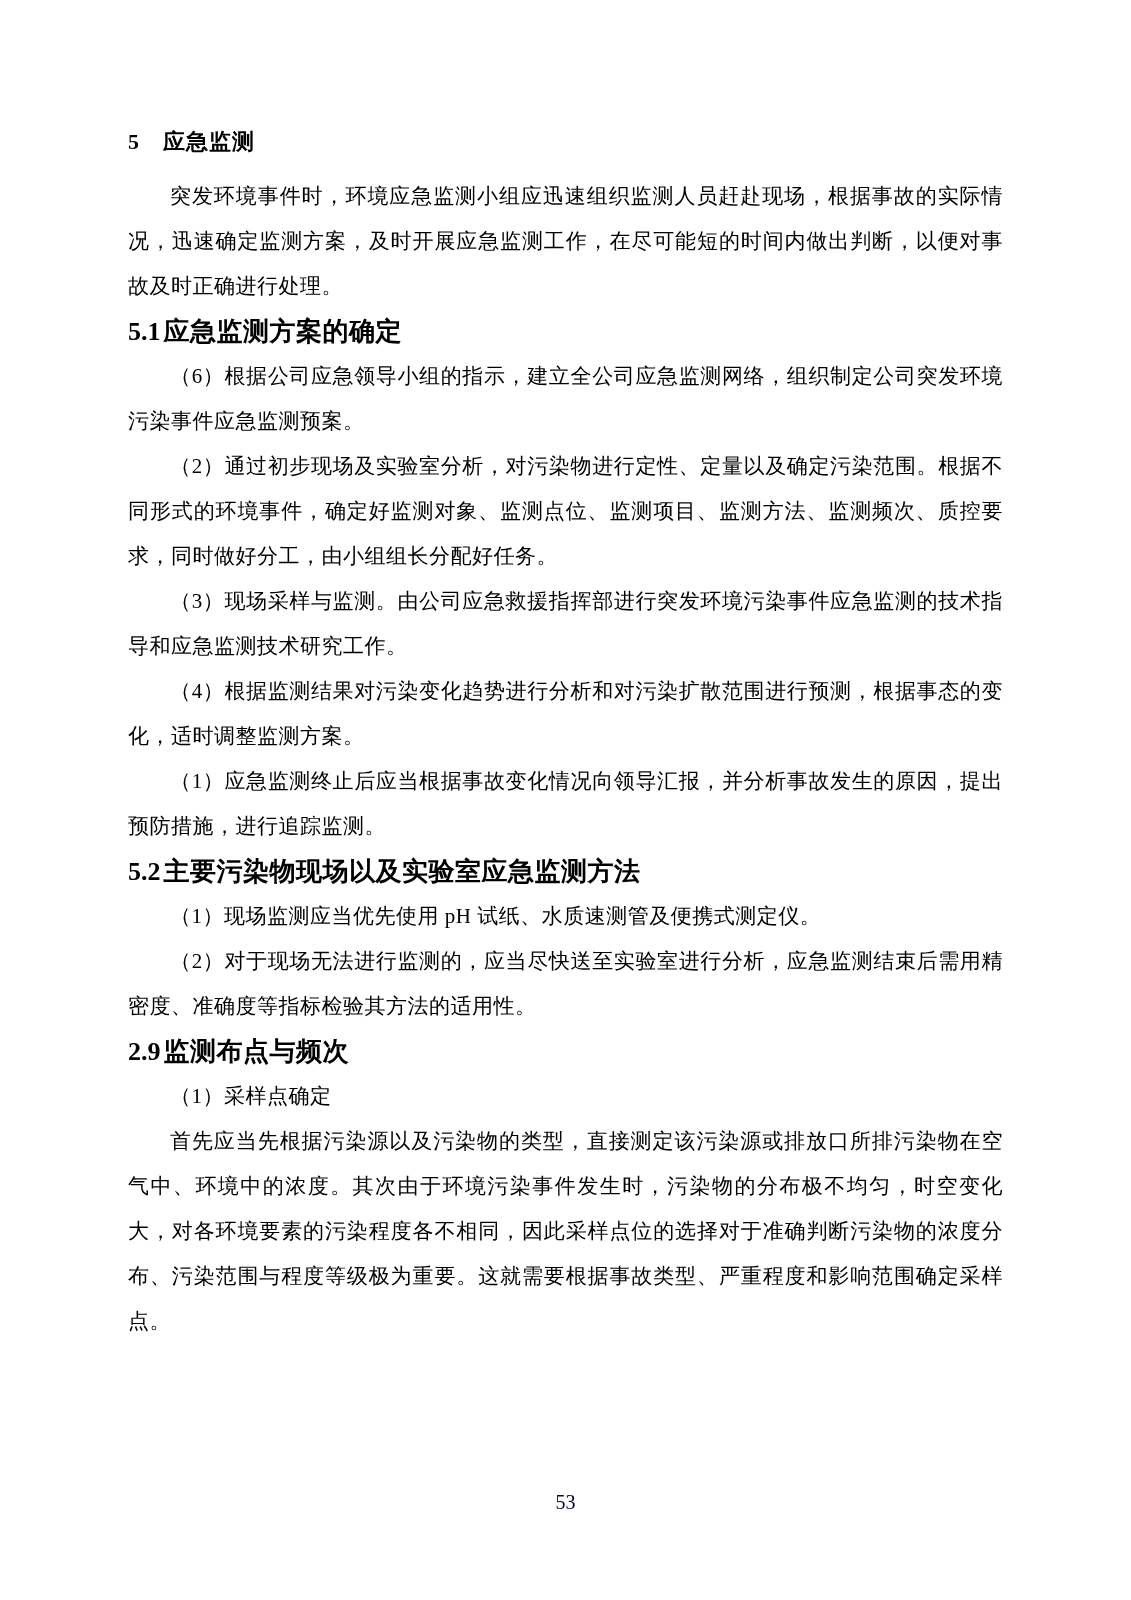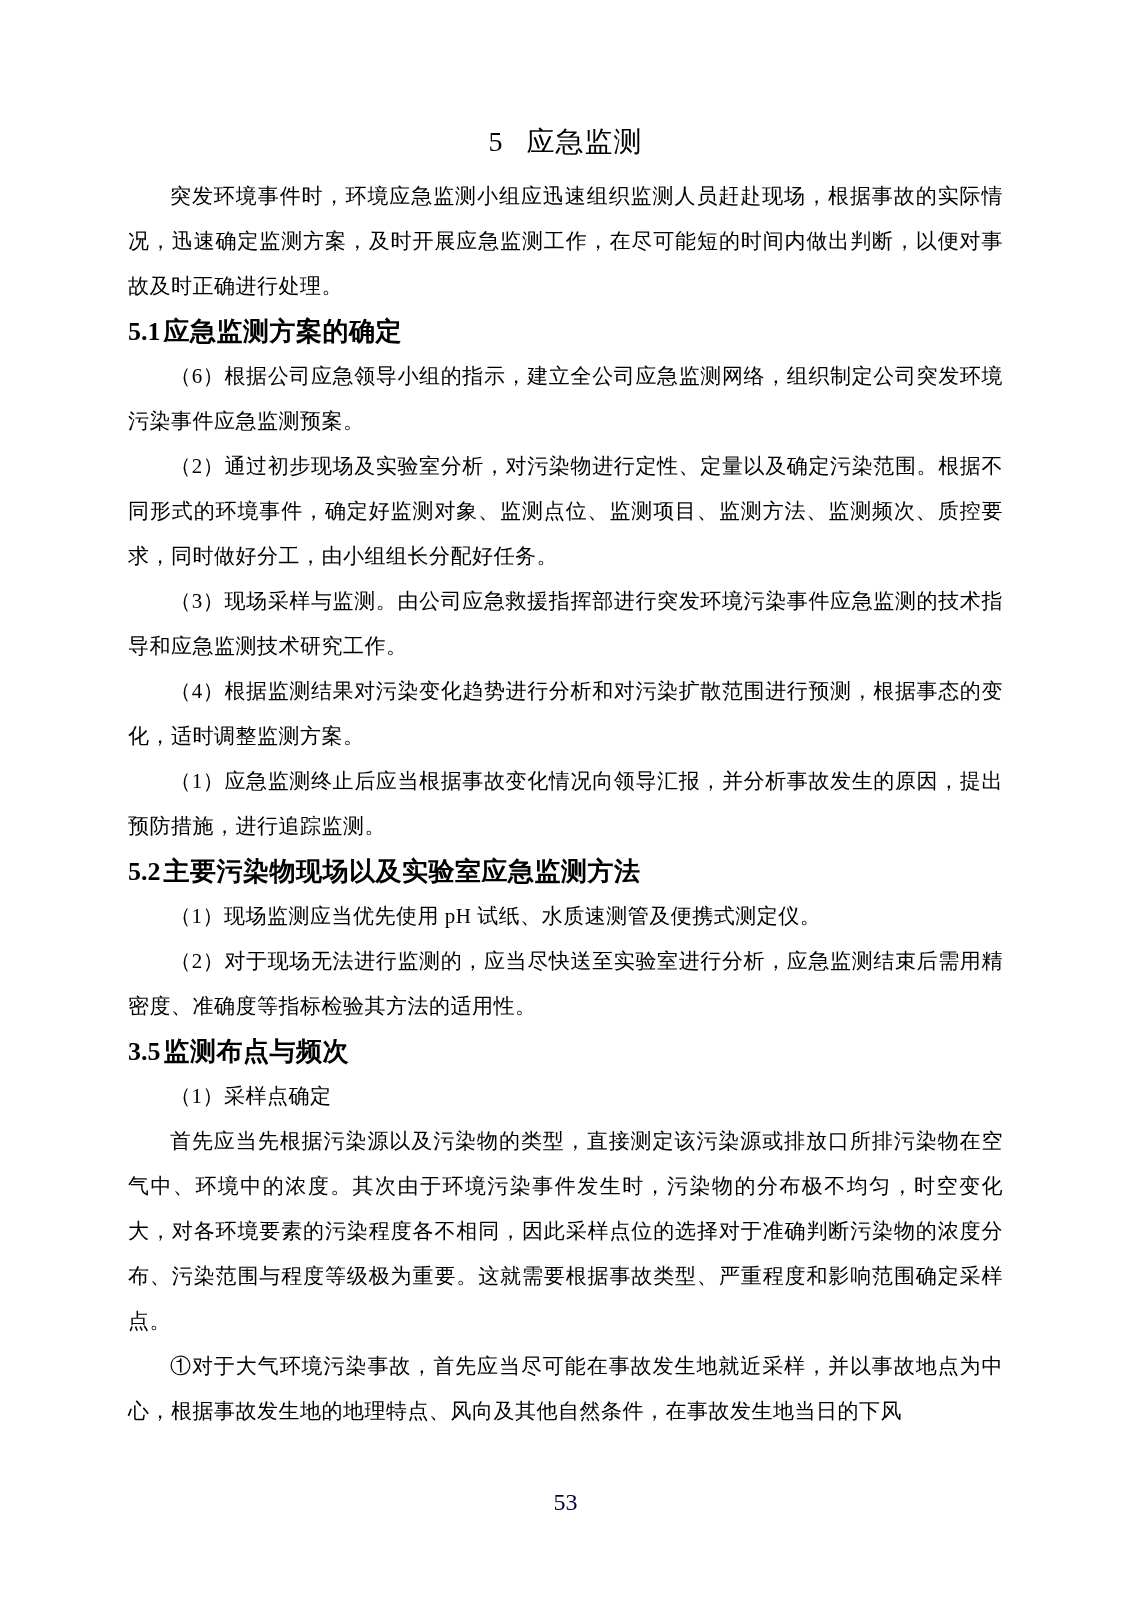--- a/index.html
+++ b/index.html
@@ -13,26 +13,25 @@
     height: 1600px;
     margin: 0 auto;
     background: #ffffff;
     box-sizing: border-box;
     padding: 116px 128px 0 128px;
     font-family: "Liberation Serif", "DejaVu Serif", serif;
     color: #000000;
     overflow: hidden;
   }
   .chapter-heading {
-    font-size: 28px;
-    font-weight: normal;
+    font-size: 22px;
+    font-weight: bold;
     line-height: 52px;
     margin: 0 0 6px 0;
     letter-spacing: 1px;
-    text-align: center;
   }
   .chapter-heading .num {
     margin-right: 24px;
     letter-spacing: 0;
   }
   .section-heading {
     font-size: 26px;
     font-weight: bold;
     line-height: 45px;
     margin: 0;
@@ -50,21 +49,21 @@
     text-justify: inter-ideograph;
     text-indent: 2em;
     letter-spacing: 0.5px;
   }
   .footer {
     position: absolute;
     left: 0;
     bottom: 86px;
     width: 100%;
     text-align: center;
-    font-size: 24px;
+    font-size: 20px;
     line-height: 24px;
     color: #00003a;
   }
 </style>
 </head>
 <body>
 
 <div class="page">
 
   <h1 class="chapter-heading"><span class="num">5</span><span>应急监测</span></h1>
@@ -75,20 +74,19 @@
   <p class="para">（6）根据公司应急领导小组的指示，建立全公司应急监测网络，组织制定公司突发环境污染事件应急监测预案。</p>
   <p class="para">（2）通过初步现场及实验室分析，对污染物进行定性、定量以及确定污染范围。根据不同形式的环境事件，确定好监测对象、监测点位、监测项目、监测方法、监测频次、质控要求，同时做好分工，由小组组长分配好任务。</p>
   <p class="para">（3）现场采样与监测。由公司应急救援指挥部进行突发环境污染事件应急监测的技术指导和应急监测技术研究工作。</p>
   <p class="para">（4）根据监测结果对污染变化趋势进行分析和对污染扩散范围进行预测，根据事态的变化，适时调整监测方案。</p>
   <p class="para">（1）应急监测终止后应当根据事故变化情况向领导汇报，并分析事故发生的原因，提出预防措施，进行追踪监测。</p>
 
   <h2 class="section-heading"><span class="num">5.2</span><span>主要污染物现场以及实验室应急监测方法</span></h2>
   <p class="para">（1）现场监测应当优先使用 pH 试纸、水质速测管及便携式测定仪。</p>
   <p class="para">（2）对于现场无法进行监测的，应当尽快送至实验室进行分析，应急监测结束后需用精密度、准确度等指标检验其方法的适用性。</p>
 
-  <h2 class="section-heading"><span class="num">3.5</span><span>监测布点与频次</span></h2>
+  <h2 class="section-heading"><span class="num">2.9</span><span>监测布点与频次</span></h2>
   <p class="para">（1）采样点确定</p>
   <p class="para">首先应当先根据污染源以及污染物的类型，直接测定该污染源或排放口所排污染物在空气中、环境中的浓度。其次由于环境污染事件发生时，污染物的分布极不均匀，时空变化大，对各环境要素的污染程度各不相同，因此采样点位的选择对于准确判断污染物的浓度分布、污染范围与程度等级极为重要。这就需要根据事故类型、严重程度和影响范围确定采样点。</p>
-  <p class="para">①对于大气环境污染事故，首先应当尽可能在事故发生地就近采样，并以事故地点为中心，根据事故发生地的地理特点、风向及其他自然条件，在事故发生地当日的下风</p>
 
   <div class="footer">53</div>
 
 </div>
 
 </body></html>

